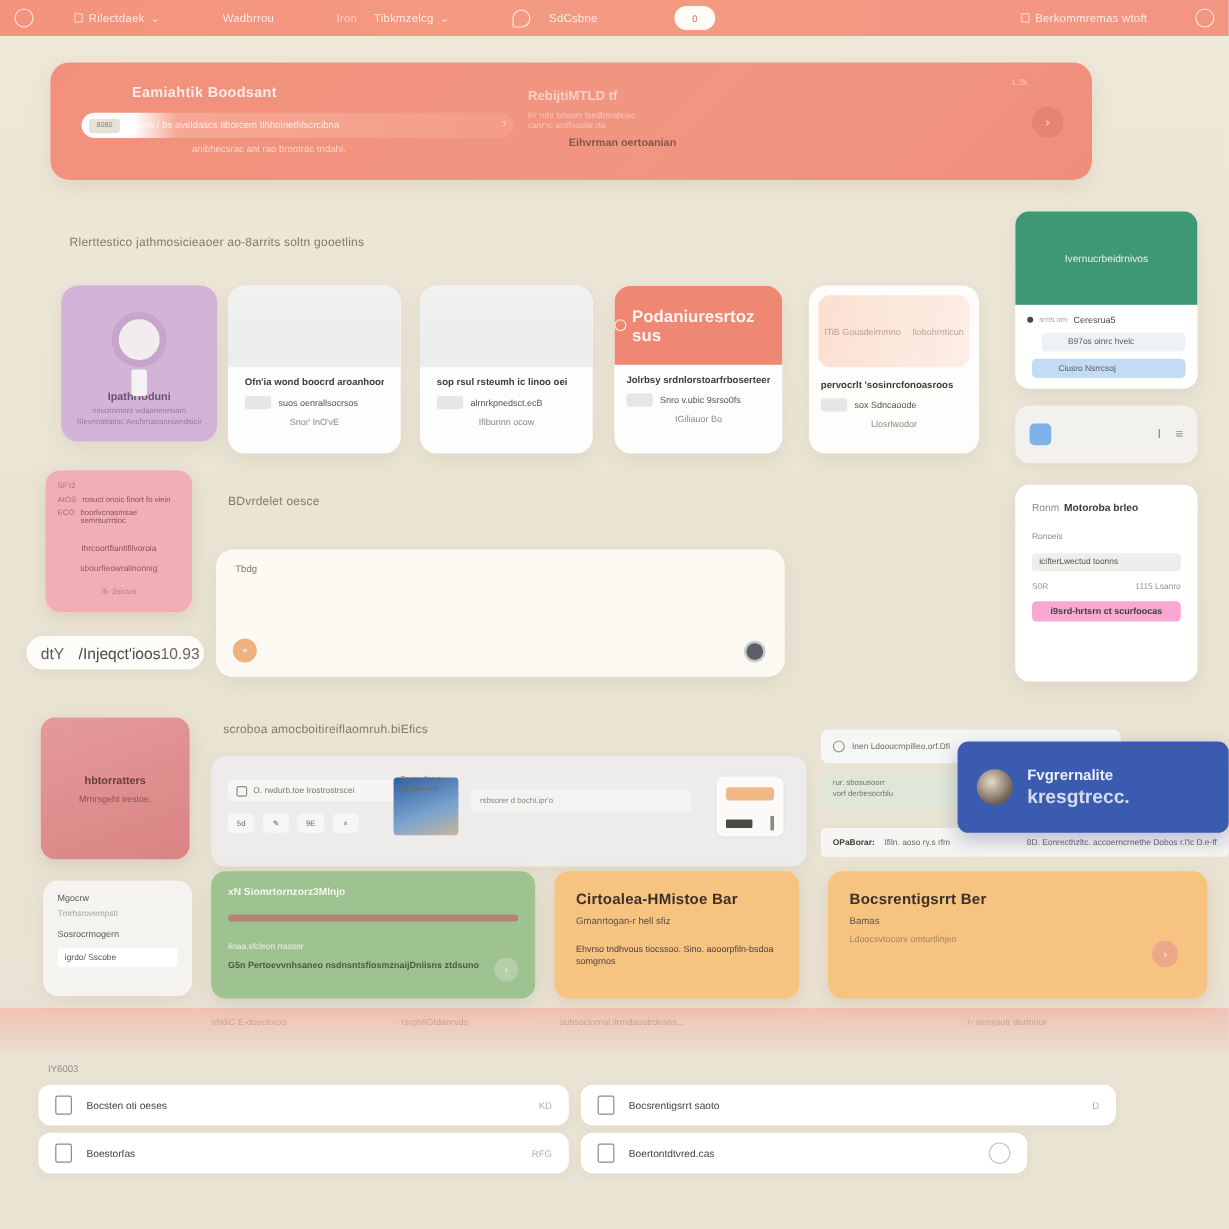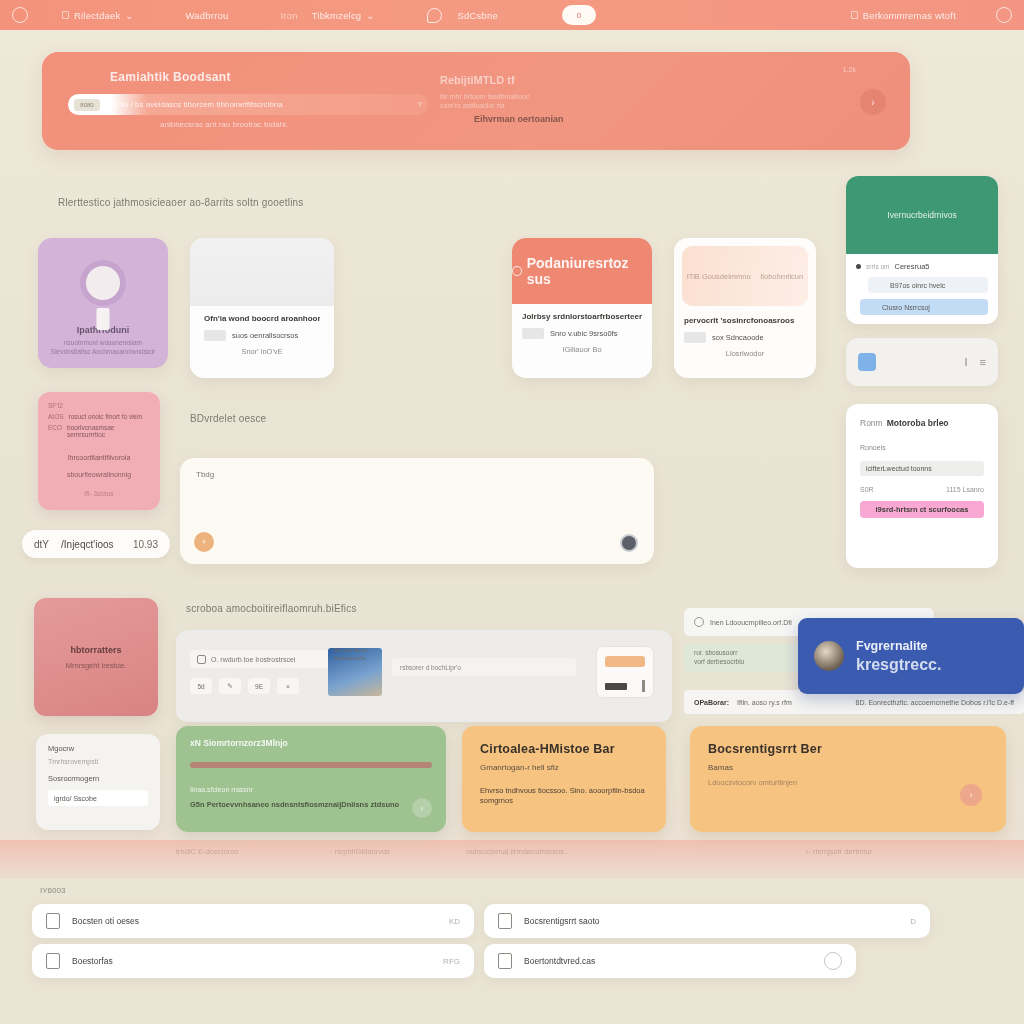--- a/index.html
+++ b/index.html
@@ -177,21 +177,21 @@
 
   
   .card {
     position: absolute;
     border-radius: 14px;
     overflow: hidden;
     box-shadow: 0 5px 14px rgba(150,130,110,.13);
     filter: blur(0.4px);
   }
   .card-purple {
-    left: 38px; top: 238px; width: 130px; height: 130px;
+    left: 51px; top: 238px; width: 130px; height: 130px;
     background: #d3b4d8;
     display: flex; flex-direction: column;
     align-items: center; justify-content: flex-end;
     padding-bottom: 12px;
   }
   .purple-glyph {
     position: absolute;
     top: 22px; left: 50%;
     transform: translateX(-50%);
     width: 46px; height: 46px;
@@ -357,21 +357,21 @@
     text-align: center;
   }
 
   .mini-row {
     position: absolute;
     left: 22px; top: 530px; width: 148px; height: 28px;
     border-radius: 14px;
     background: #fdfcf9;
     display: flex; align-items: center;
     padding: 0 12px;
-    font-size: 10px; color: #5c5952;
+    font-size: 13px; color: #5c5952;
     box-shadow: 0 3px 9px rgba(150,130,110,.12);
     filter: blur(0.4px);
   }
   .mini-row .mr-mid { margin-left: 12px; flex: 1; color: #4d4a44; }
   .mini-row .mr-end { color: #6b675f; }
 
   
   .composer {
     position: absolute;
     left: 180px; top: 458px; width: 474px; height: 106px;
@@ -779,20 +779,31 @@
     <div class="body">
       <div class="cw-title">Ofn'ia wond boocrd aroanhoorne</div>
       <div class="cw-row">
         <span class="cw-badge"></span>
         <span class="cw-meta">suos oenrallsocrsos</span>
       </div>
       <div class="cw-foot">Snor' lnO'vE</div>
     </div>
   </div>
 
+  <div class="card card-white" style="left:350px; top:238px;">
+    <div class="thumb"></div>
+    <div class="body">
+      <div class="cw-title">sop rsul rsteumh ic linoo oei</div>
+      <div class="cw-row">
+        <span class="cw-badge"></span>
+        <span class="cw-meta">alrnrkpnedsct.ecB</span>
+      </div>
+      <div class="cw-foot">Ifiburinn ocow</div>
+    </div>
+  </div>
 
   <div class="card card-coral">
     <div class="thumb">
       <span class="t-ico"></span>
       <span class="t-txt">Podaniuresrtoz sus</span>
     </div>
     <div class="body" style="padding:8px 10px;">
       <div class="cw-title">Jolrbsy srdnlorstoarfrboserteer</div>
       <div class="cw-row">
         <span class="cw-badge"></span>

